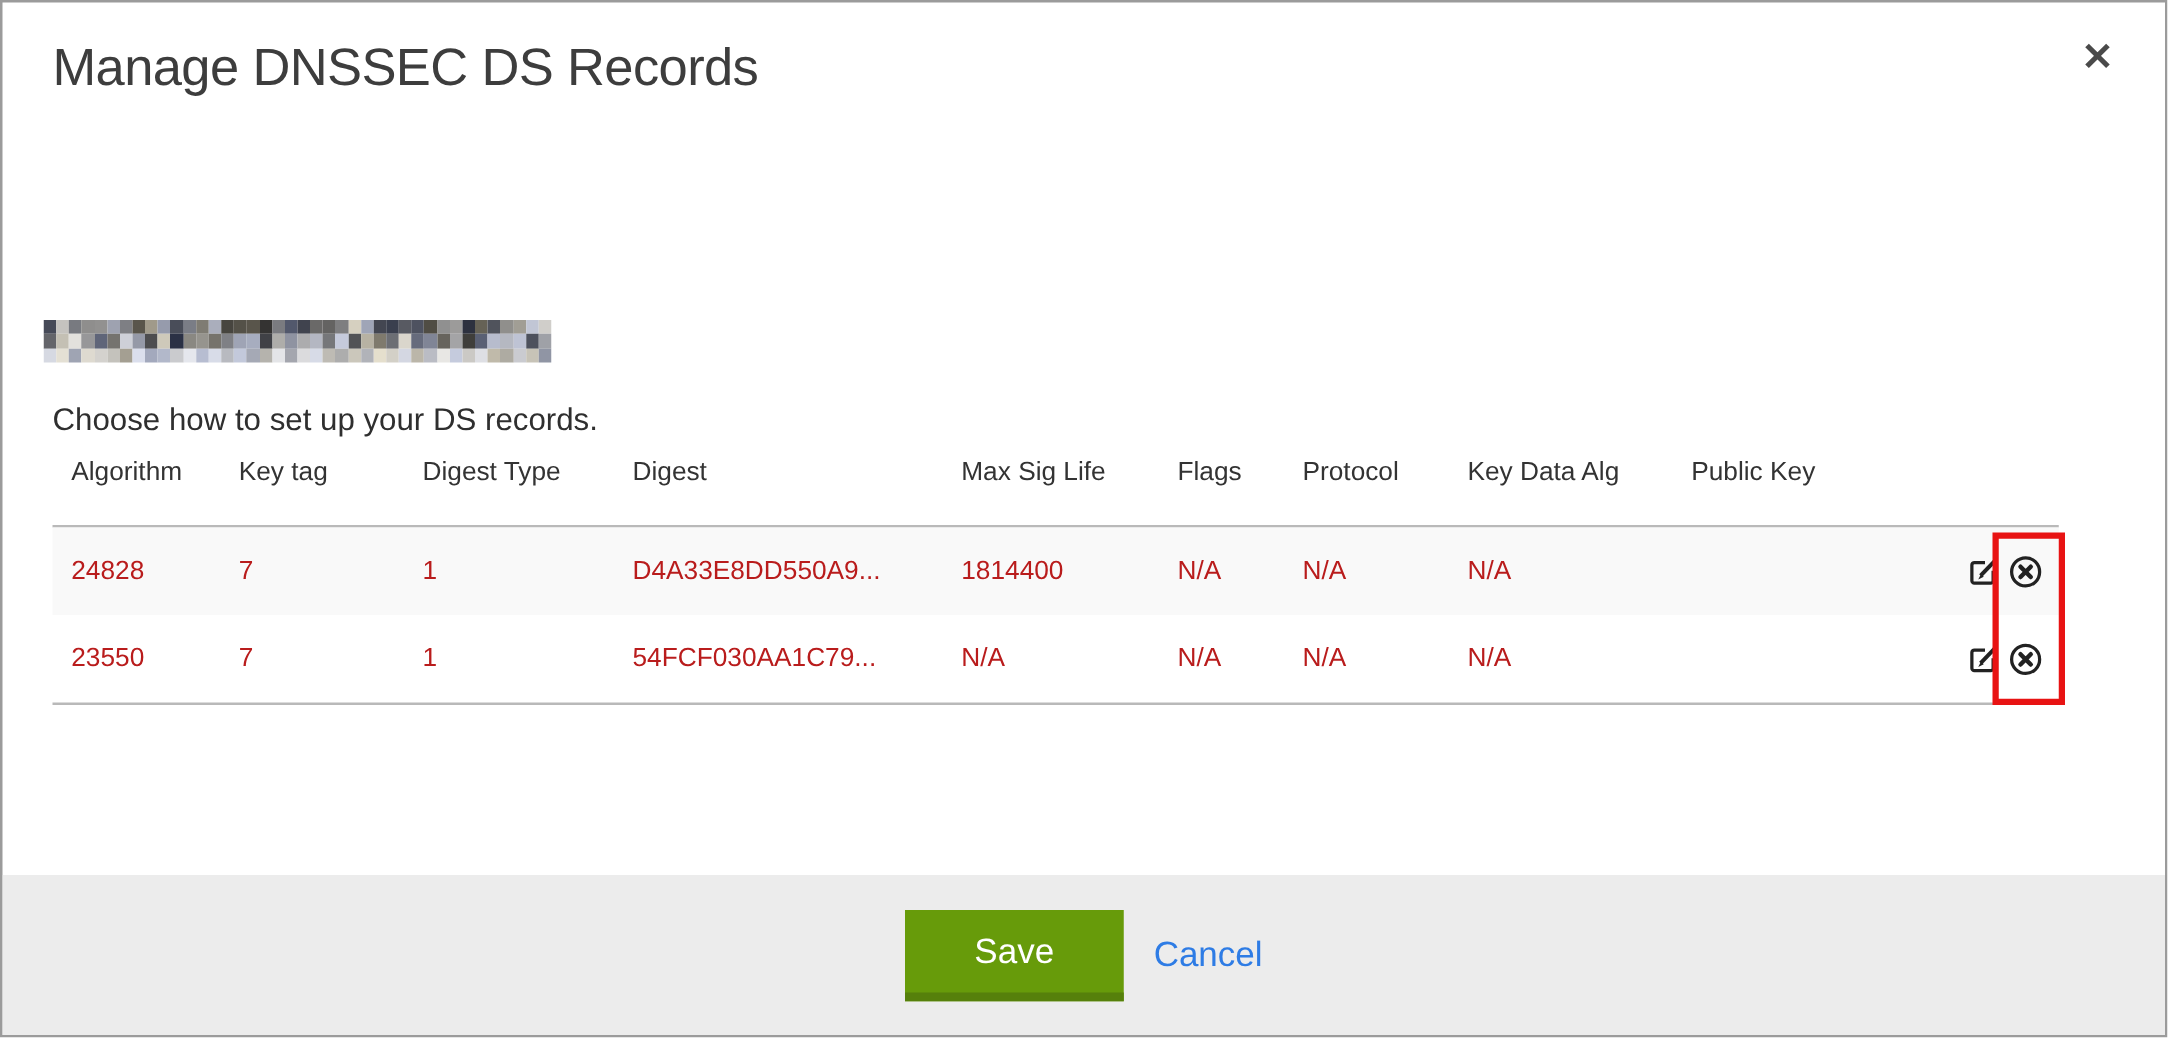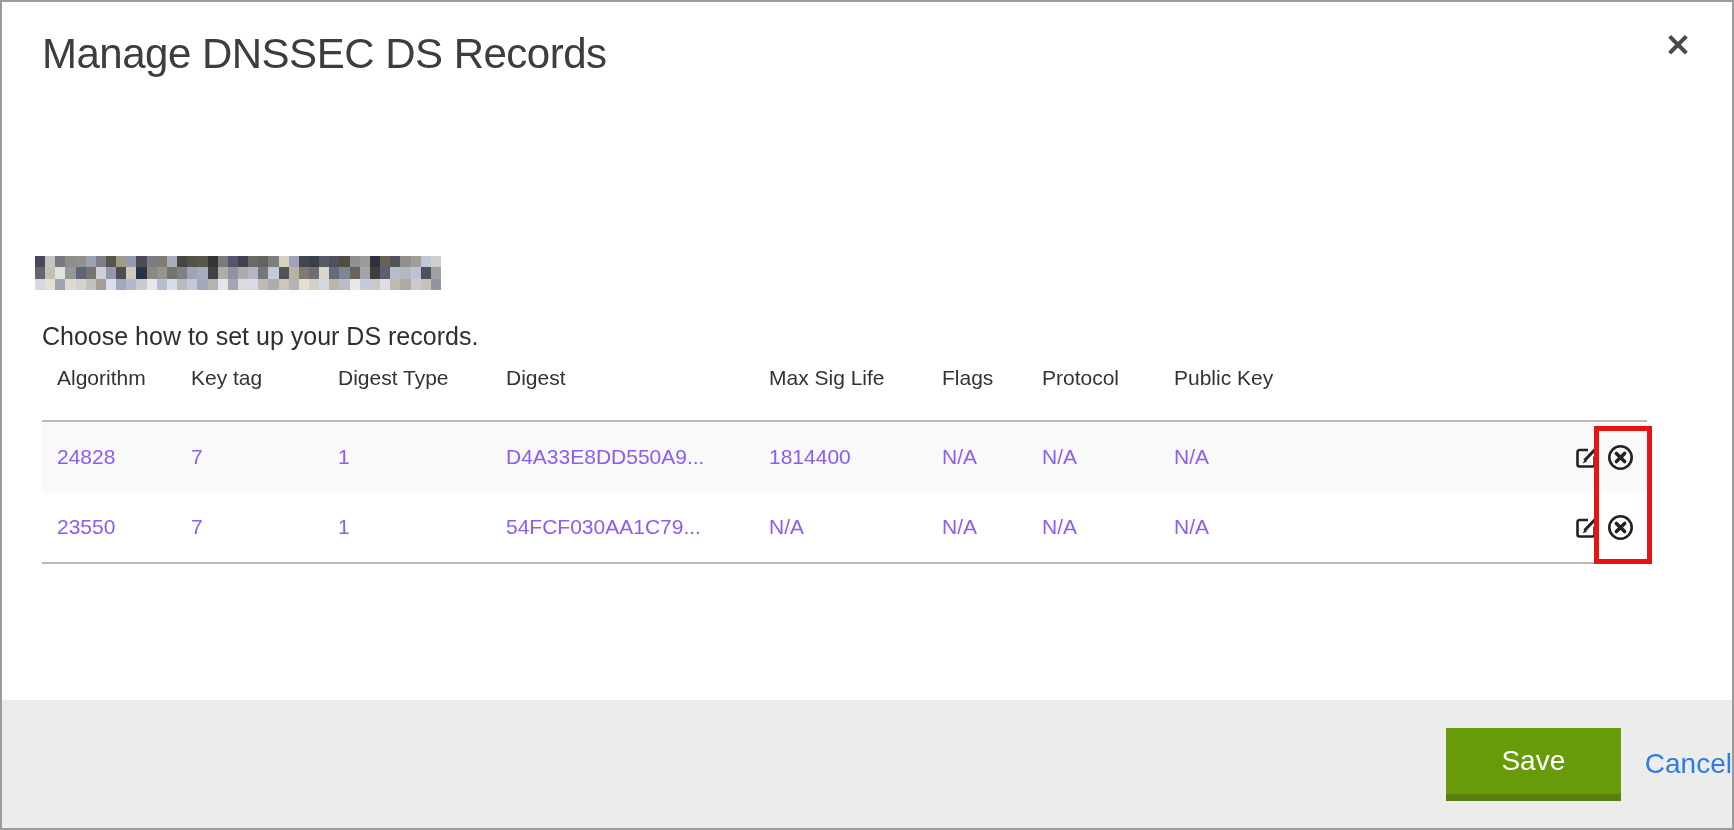--- a/index.html
+++ b/index.html
@@ -50,21 +50,21 @@
   .t-head{
     height:62px;
     border-bottom:2px solid var(--border-gray,#b9b9b9);
   }
   .t-head .cell{
     padding:8px 0 0 15px;
     font-size:21px;color:#333;
   }
   .t-body-row{
     height:70px;align-items:center;
-    font-size:21px;color:#8b5cf6;
+    font-size:21px;color:#b91c1c;
   }
   .t-body-row .cell{padding-left:15px;}
   .row-stripe{background:var(--row-stripe,#f9f9f9);}
   .t-bottom{border-bottom:2px solid var(--border-gray,#b9b9b9);height:0;}
 
   .actions-cell{
     display:flex;justify-content:flex-end;align-items:center;
     gap:7px;padding-right:13px;
   }
   .icon-btn{background:none;border:none;padding:0;cursor:pointer;line-height:0;}
@@ -82,21 +82,21 @@
     background:#fff;
     border:3px solid var(--outline-green,#67a016);
     color:var(--outline-green,#67a016);
     font-size:23px;cursor:pointer;
     font-family:inherit;
   }
 
   .footer{
     position:absolute;left:0;right:0;bottom:0;height:128px;
     background:var(--footer-gray,#ececec);
-    display:flex;align-items:center;justify-content:flex-end;gap:24px;
+    display:flex;align-items:center;justify-content:center;gap:24px;
   }
   .save-btn{
     width:175px;height:73px;box-sizing:border-box;
     background:var(--accent-green,#679b0a);
     border:none;
     border-bottom:7px solid var(--accent-green-dark,#56800b);
     color:#fff;font-size:28px;cursor:pointer;
     font-family:inherit;
   }
   .cancel-link{
@@ -241,20 +241,21 @@
   <div class="ds-table">
 
     <div class="t-row t-head">
       <div class="cell">Algorithm</div>
       <div class="cell">Key tag</div>
       <div class="cell">Digest Type</div>
       <div class="cell">Digest</div>
       <div class="cell">Max Sig Life</div>
       <div class="cell">Flags</div>
       <div class="cell">Protocol</div>
+      <div class="cell">Key Data Alg</div>
       <div class="cell">Public Key</div>
       <div class="cell"></div>
     </div>
 
     <div class="t-row t-body-row row-stripe">
       <div class="cell">24828</div>
       <div class="cell">7</div>
       <div class="cell">1</div>
       <div class="cell">D4A33E8DD550A9...</div>
       <div class="cell">1814400</div>

